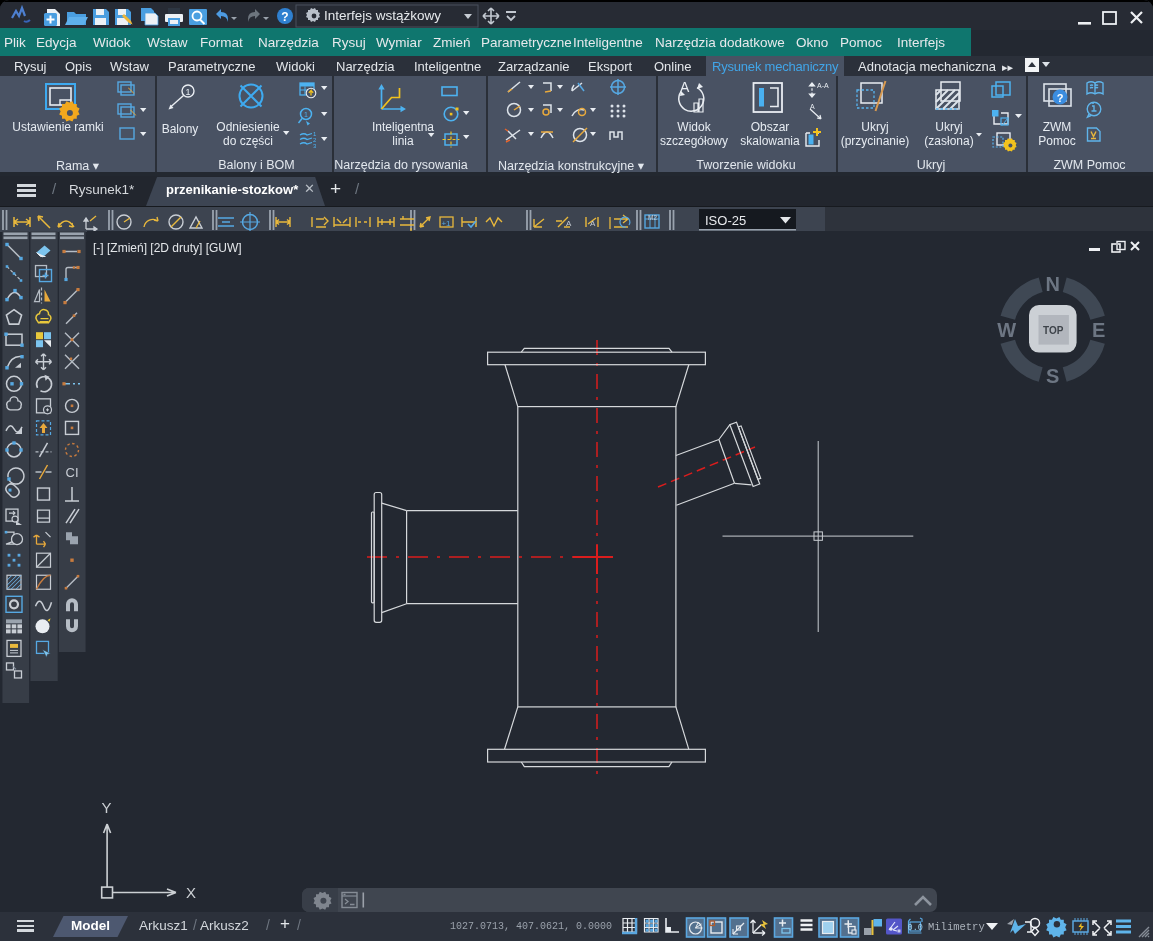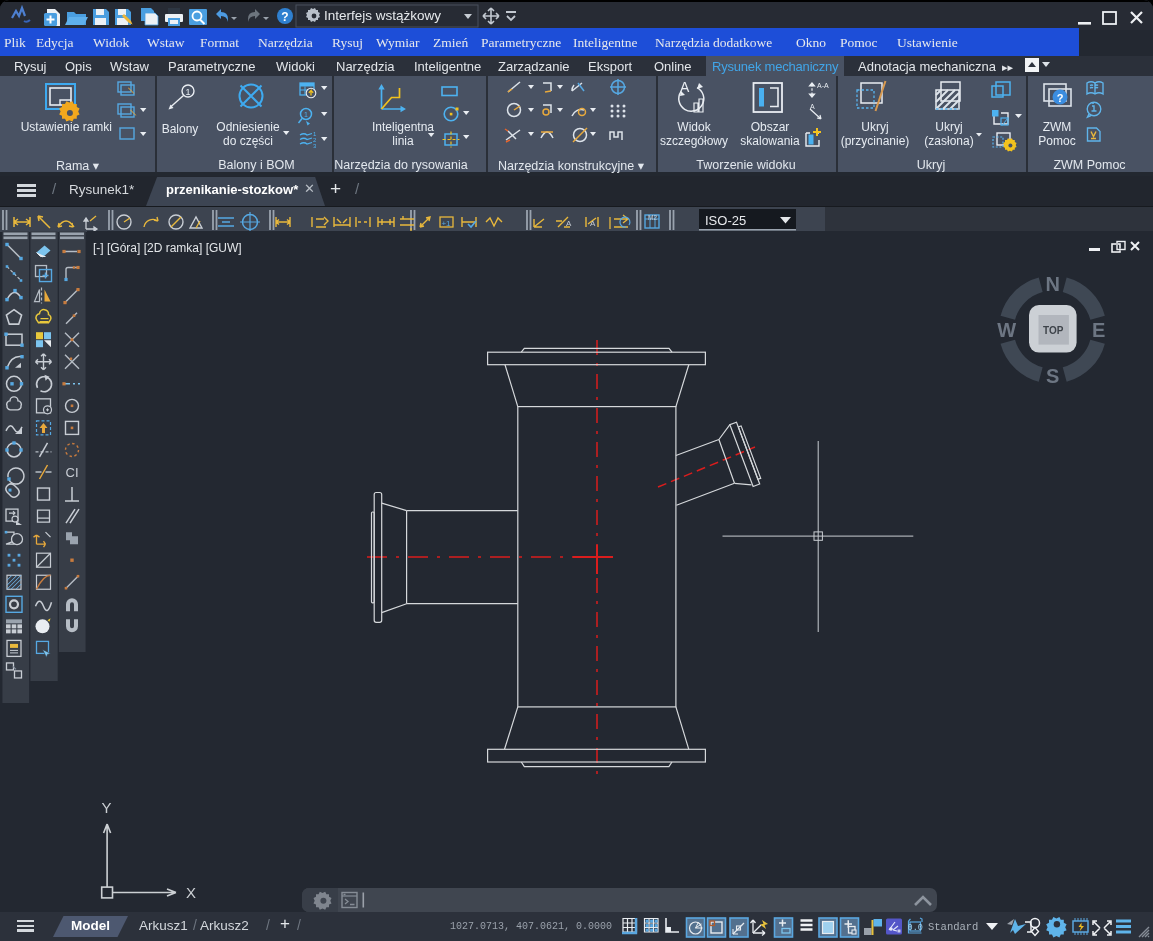--- a/index.html
+++ b/index.html
@@ -1,21 +1,21 @@
 <!DOCTYPE html>
 <html><head>
 <meta charset="utf-8">
 <style>
   html,body{margin:0;padding:0;background:#000;}
   #root{position:relative;width:1153px;height:941px;overflow:hidden;border-radius:9px 9px 0 0;
         font-family:"Liberation Sans",sans-serif;background:#232831;}
   .abs{position:absolute;}
   
   #titlebar{left:0;top:0;width:1153px;height:28px;background:#272b34;border-top:2px solid #000;}
-  #menubar{left:0;top:28px;width:1079px;height:28px;background:#1d4ed8;font-family:Liberation Serif, serif;}
+  #menubar{left:0;top:28px;width:971px;height:28px;background:#0f766e;}
   .menuitem{position:absolute;top:7px;color:#e7e9ec;font-size:13.5px;}
   #ribtabs{left:0;top:56px;width:1153px;height:20px;background:#2b303a;}
   .rtab{position:absolute;top:2px;height:18px;line-height:18px;color:#e3e6ea;font-size:13px;}
   #ribbon{left:0;top:76px;width:1153px;height:100px;background:#495263;}
   .psep{position:absolute;top:0;height:96px;width:2px;background:#2a2f38;}
   .plabel{position:absolute;top:82px;width:100%;text-align:center;color:#e2e7ed;font-size:12.5px;}
   .biglabel{position:absolute;text-align:center;color:#e6ebf1;font-size:12px;line-height:14px;}
   #doctabs{left:0;top:176px;width:1153px;height:30px;background:#22262e;}
   #toolbar{left:0;top:206px;width:1153px;height:25px;background:#2e333c;border-top:1px solid #171a1f;}
   
@@ -93,21 +93,21 @@
     <span class="menuitem" style="left:200px">Format</span>
     <span class="menuitem" style="left:258px">Narzędzia</span>
     <span class="menuitem" style="left:332px">Rysuj</span>
     <span class="menuitem" style="left:376px">Wymiar</span>
     <span class="menuitem" style="left:433px">Zmień</span>
     <span class="menuitem" style="left:481px">Parametryczne</span>
     <span class="menuitem" style="left:573px">Inteligentne</span>
     <span class="menuitem" style="left:655px">Narzędzia dodatkowe</span>
     <span class="menuitem" style="left:796px">Okno</span>
     <span class="menuitem" style="left:840px">Pomoc</span>
-    <span class="menuitem" style="left:897px">Ustawienie</span>
+    <span class="menuitem" style="left:897px">Interfejs</span>
   </div>
   <div class="abs" id="ribtabs">
     <div class="abs" style="left:706px;top:0;width:138px;height:20px;background:#495263;"></div>
     <span class="rtab" style="left:14px">Rysuj</span>
     <span class="rtab" style="left:65px">Opis</span>
     <span class="rtab" style="left:110px">Wstaw</span>
     <span class="rtab" style="left:168px">Parametryczne</span>
     <span class="rtab" style="left:276px">Widoki</span>
     <span class="rtab" style="left:336px">Narzędzia</span>
     <span class="rtab" style="left:414px">Inteligentne</span>
@@ -296,21 +296,21 @@
         <path d="M1095 7 v11 M1090 9.5 q2-1 3 0 m-3 2.5 q2-1 3 0 m2-2.5 q2-1 3 0 m-3 2.5 q2-1 3 0"></path>
         <circle cx="1094" cy="33" r="6.8"></circle>
         <path d="M1089 38 l-1.5 3 3.5-1.5"></path>
         <path d="M1092 30 h2 v5 m-2.5 0 h5 m-4.5-8 h2"></path>
       </g>
       <g stroke="#5fb4ea" stroke-width="1.4" fill="none">
         <path d="M1087.5 52 h9 l3.5 3.5 v9.5 h-12.5 z"></path>
       </g>
       <path d="M1091 55.5 l2.5 5 2.5-5 m-5 7 h5" stroke="#e8b83c" stroke-width="1.4" fill="none"></path>
     </svg>
-    <div class="biglabel" style="left:4px;top:44px;width:108px;text-align:right;">Ustawienie ramki</div>
+    <div class="biglabel" style="left:4px;top:44px;width:108px;">Ustawienie ramki</div>
     <div class="biglabel" style="left:157px;top:46px;width:46px;">Balony</div>
     <div class="biglabel" style="left:210px;top:44px;width:76px;">Odniesienie<br>do części</div>
     <div class="biglabel" style="left:364px;top:44px;width:78px;">Inteligentna<br>linia</div>
     <div class="biglabel" style="left:660px;top:44px;width:68px;">Widok<br>szczegółowy</div>
     <div class="biglabel" style="left:732px;top:44px;width:76px;">Obszar<br>skalowania</div>
     <div class="biglabel" style="left:838px;top:44px;width:74px;">Ukryj<br>(przycinanie)</div>
     <div class="biglabel" style="left:914px;top:44px;width:70px;">Ukryj<br>(zasłona)</div>
     <div class="biglabel" style="left:1032px;top:44px;width:50px;">ZWM<br>Pomoc</div>
     <div class="plabel" style="left:0;width:155px;top:82px;">Rama ▾</div>
     <div class="plabel" style="left:155px;width:203px;top:82px;">Balony i BOM</div>
@@ -617,21 +617,21 @@
       <g fill="#eef0f3">
         <rect x="1002" y="12" width="11" height="3"></rect>
       </g>
       <g stroke="#eef0f3" fill="none">
         <rect x="1025" y="8" width="8" height="8" stroke-width="1.6"></rect>
         <rect x="1030" y="5.5" width="8" height="8" stroke-width="1.6" stroke="#262b33"></rect>
         <rect x="1030" y="5.5" width="8" height="8" stroke-width="1.4"></rect>
         <path d="M1044 6 l8 8 M1052 6 l-8 8" stroke-width="2"></path>
       </g>
     </svg>
-    <div class="abs" style="left:6px;top:10px;font-size:12px;color:#e3e6e9;">[-] [Góra] [2D ramka] [GUW]</div>
+    <div class="abs" style="left:6px;top:10px;font-size:12px;color:#e3e6e9;">[-] [Zmień] [2D druty] [GUW]</div>
   </div>
 
   <div class="abs" style="left:302px;top:888px;width:635px;height:24px;background:#404650;border-radius:7px;">
     <div class="abs" style="left:0;top:0;width:36px;height:24px;background:#383e48;border-radius:7px 0 0 7px;"></div>
     <svg width="635" height="24" style="position:absolute;left:0;top:0">
       <path d="M14 6.2 l2.6 0 1.2-2.5 2.7 1.2 2.7-1.2 1.2 2.5 2.6 0 0 2.6 2.5 1.2 -1.2 2.7 1.2 2.7 -2.5 1.2 0 2.6 -2.6 0 -1.2 2.5 -2.7-1.2 -2.7 1.2 -1.2-2.5 -2.6 0 0-2.6 -2.5-1.2 1.2-2.7 -1.2-2.7 2.5-1.2 z" fill="#7f858e"></path>
       <circle cx="21.4" cy="12.8" r="3" fill="#404650"></circle>
       <rect x="40" y="4.5" width="15" height="15" fill="none" stroke="#868d96" stroke-width="1.4"></rect>
       <path d="M40 8 h15" stroke="#868d96" stroke-width="1.2"></path>
       <rect x="41.5" y="5.7" width="2" height="1.5" fill="#868d96"></rect>
@@ -717,21 +717,21 @@
 
       <rect x="276" y="6.5" width="16" height="16" rx="1.5" fill="#5456c8"></rect>
       <path d="M279 18 l6-8 m-2 8 l5-4 m-5 4 l4 1" stroke="#e2e6fa" stroke-width="1.2" fill="none"></path>
       <circle cx="281" cy="17" r="1.8" fill="#e2e6fa"></circle>
       <rect x="287.5" y="17.5" width="3" height="3" fill="#c8ccf0"></rect>
 
       <path d="M298.5 9 v12 h13 M298.5 9 l2-2 m11.5 3 v-3 l-2-1" stroke="#5aa7e0" stroke-width="1.2" fill="none"></path>
       <rect x="300" y="10" width="10.5" height="9" fill="none" stroke="#5aa7e0" stroke-width="1.2"></rect>
       <text x="305.2" y="17.5" font-size="8.5" fill="#9fd0ee" text-anchor="middle" font-family="Liberation Mono">0.0</text>
     </svg>
-    <span class="abs" style="left:928px;top:9px;color:#aab1ba;font-size:10.5px;font-family:'Liberation Mono',monospace;">Standard</span>
+    <span class="abs" style="left:928px;top:9px;color:#aab1ba;font-size:10.5px;font-family:'Liberation Mono',monospace;">Milimetry</span>
     <svg width="170" height="29" style="position:absolute;left:983px;top:0">
       <path d="M3 11 l6 7 6-7 z" fill="#f0f2f5"></path>
 
       <path d="M27 21 l5-14 3 7 8-2 -11 10 -2-4 z" fill="#5fb4ea"></path>
       <path d="M24 12 l7-5 -2 6 z" fill="#9aa1ab"></path>
 
       <path d="M42 10 h6 v10 h-4" stroke="#f0f2f5" stroke-width="1.4" fill="none"></path>
       <circle cx="52" cy="11" r="4.5" fill="none" stroke="#f0f2f5" stroke-width="1.5"></circle>
       <path d="M52 15.5 l-3.5 4 3.5 4 3.5-4 z" fill="none" stroke="#f0f2f5" stroke-width="1.4"></path>
 

